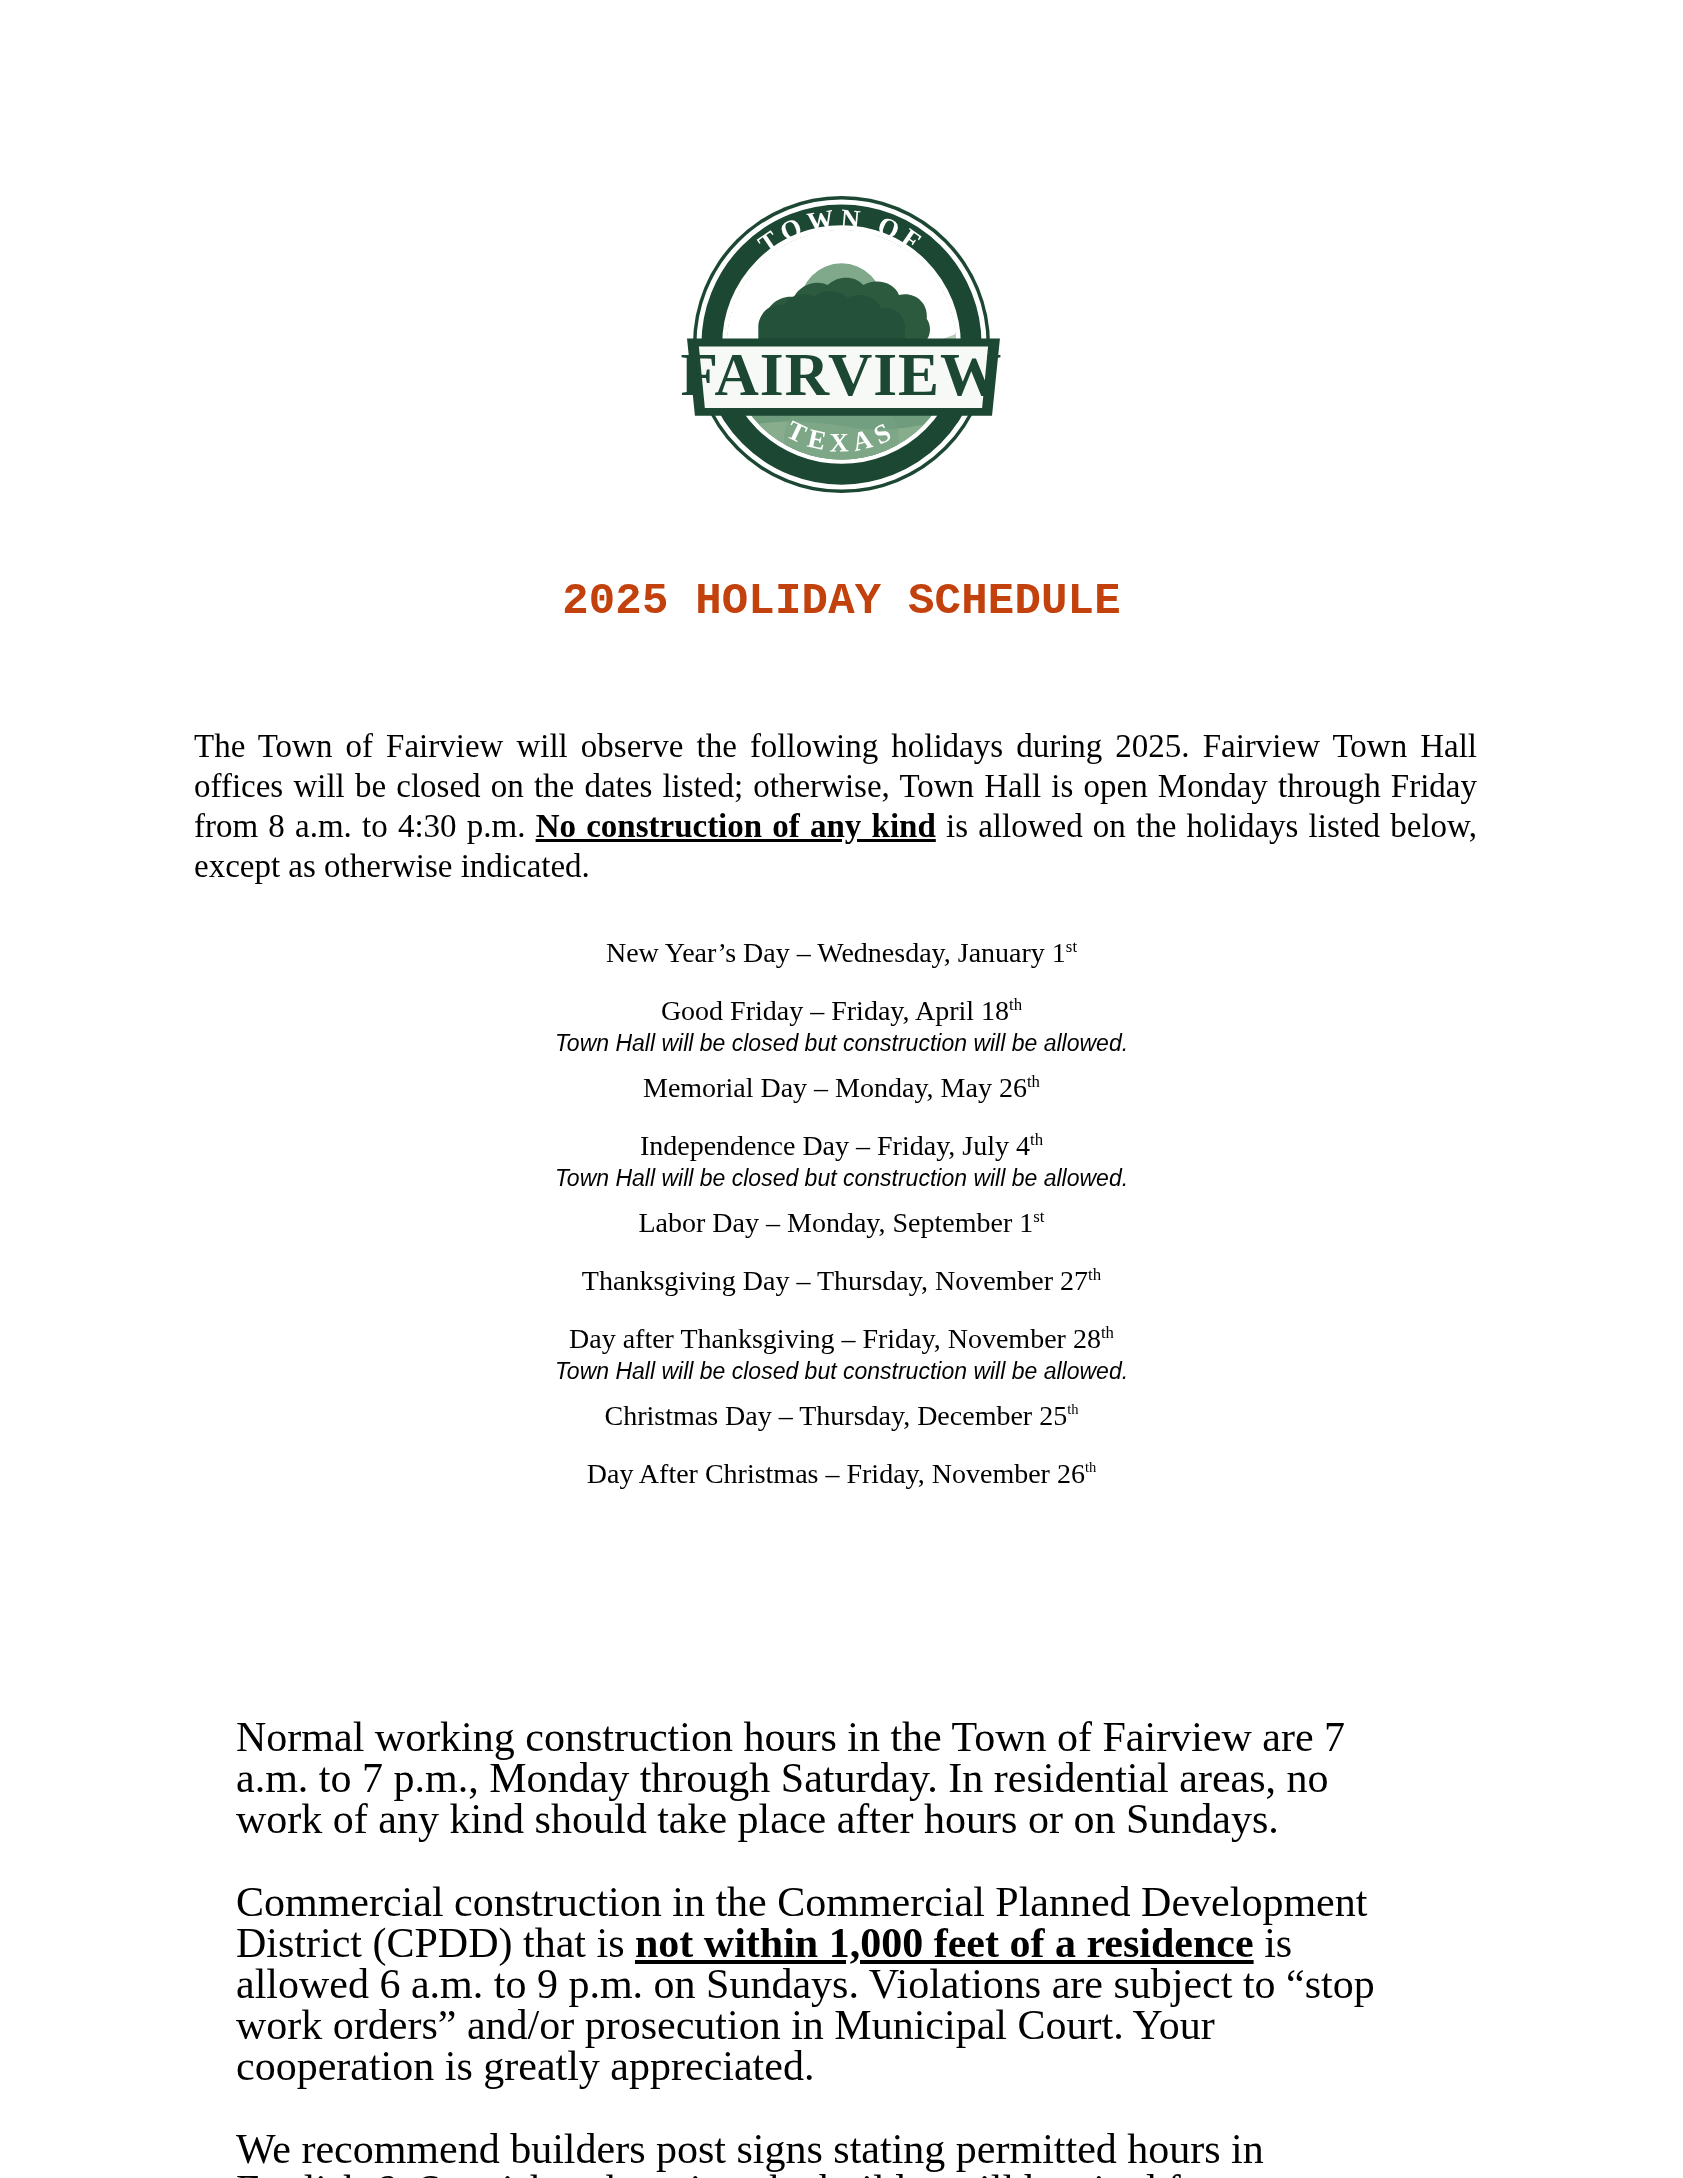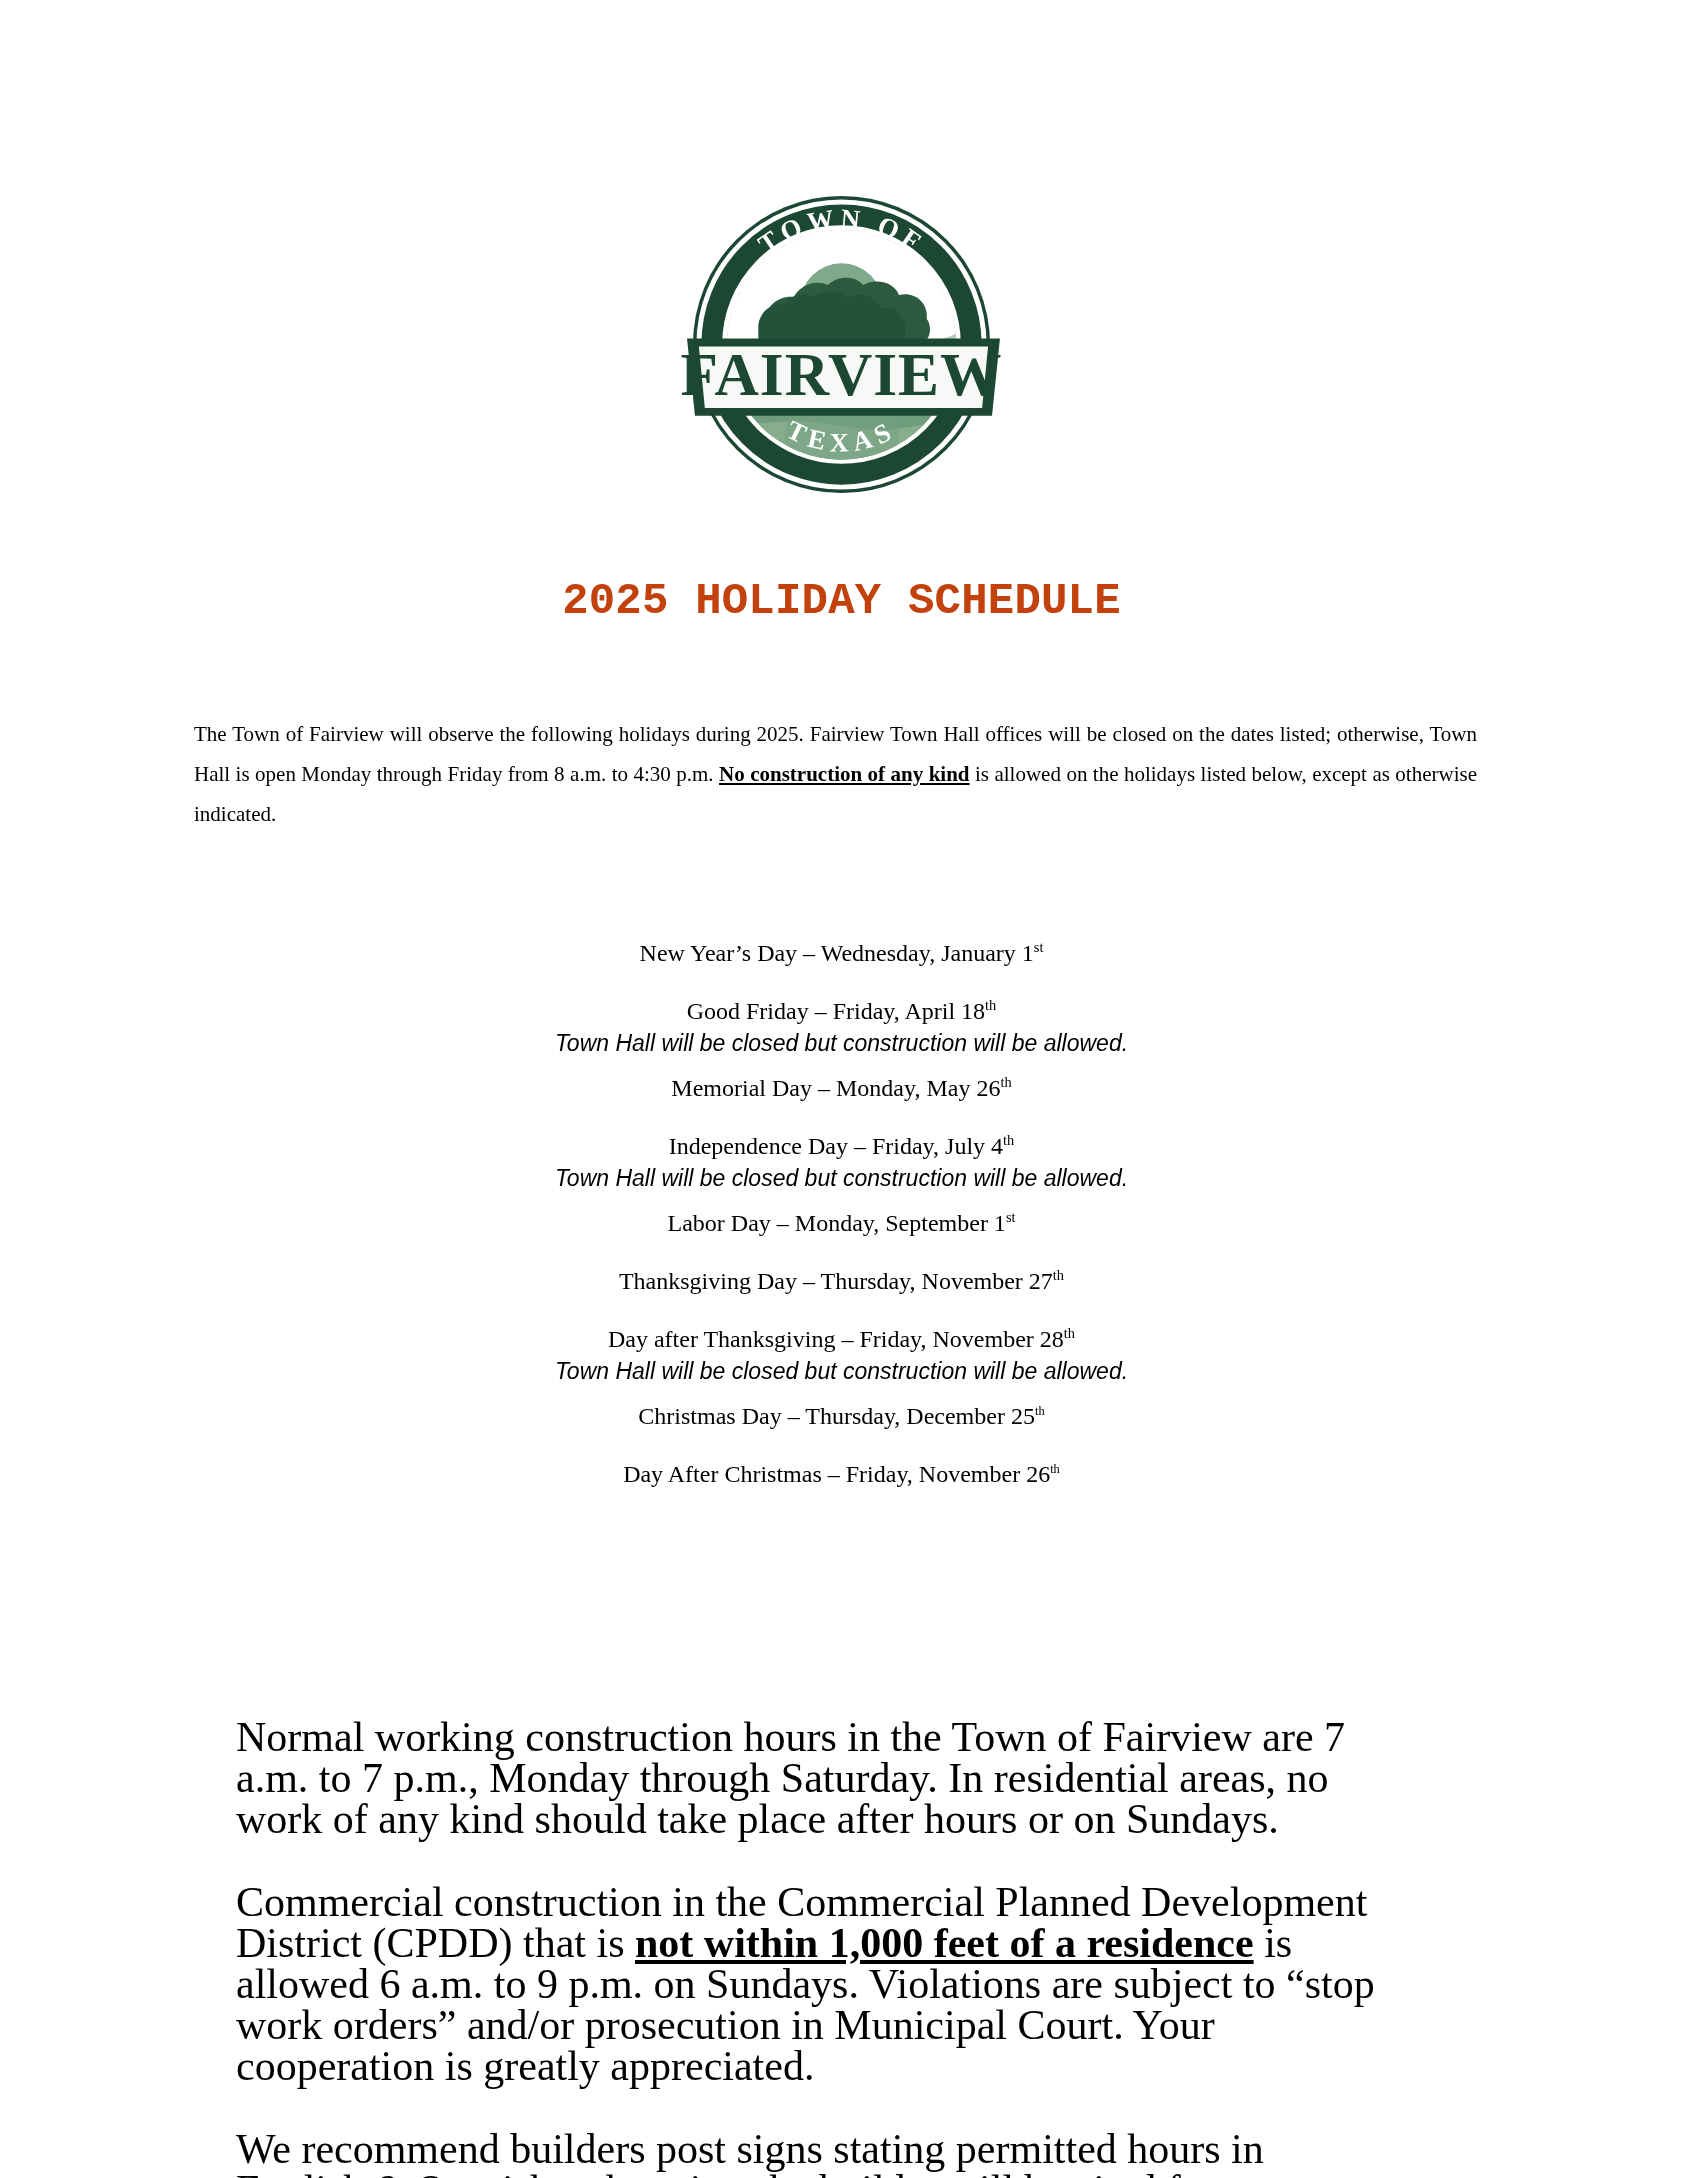--- a/index.html
+++ b/index.html
@@ -51,36 +51,36 @@
   }
 
   
   .intro {
     position: absolute;
     top: 693px;
     left: 194px;
     width: 1283px;
     text-align: justify;
     text-justify: inter-word;
-    font-size: 21px;
+    font-size: 33px;
     line-height: 40px;
   }
   .intro b { font-weight: bold; text-decoration: underline; }
 
   
   .holidays {
     position: absolute;
     top: 933px;
     left: 0; right: 0;
     text-align: center;
   }
   .holiday-row { margin-bottom: 18px; }
   .holiday-row.has-note { margin-bottom: 14px; }
   .holiday-name {
-    font-size: 24px;
+    font-size: 28px;
     line-height: 40px;
     white-space: nowrap;
   }
   .holiday-name sup {
     font-size: 0.60em;
     vertical-align: super;
     line-height: 0;
   }
   .holiday-name sup.high {
     font-size: 0.52em;

